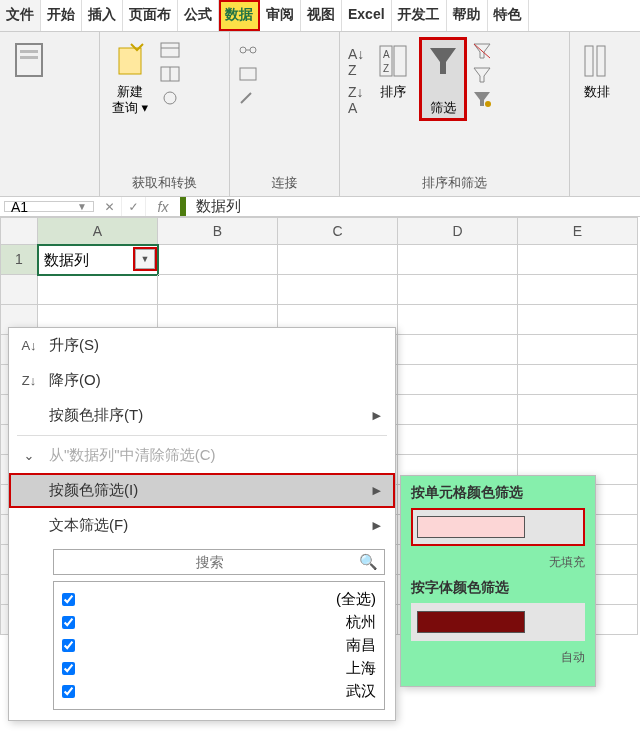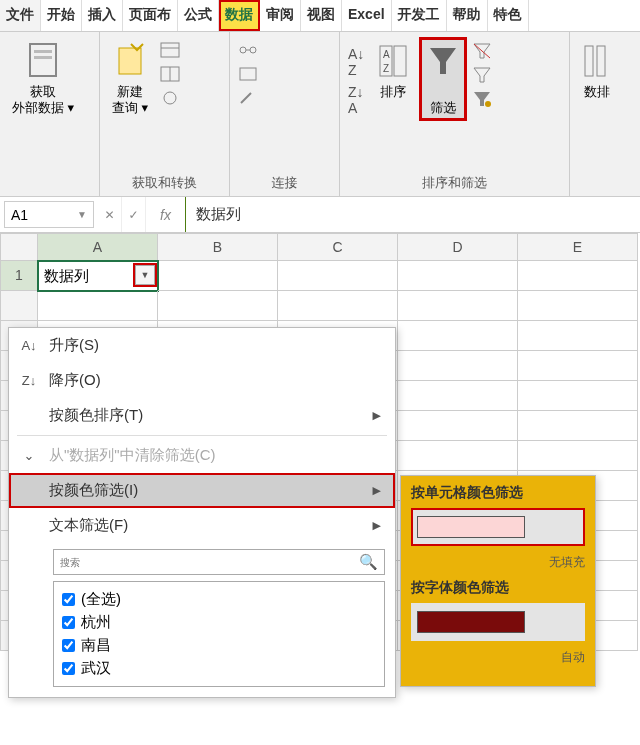--- a/index.html
+++ b/index.html
@@ -10,25 +10,25 @@
   .tab.active { background: #fde047; color: #217346; }
   .tab.hl { outline: 2px solid #c00; outline-offset: -2px; }
   .ribbon { background: #f1f1f1; border-bottom: 1px solid #ccc; display: flex; height: 165px; }
   .group { border-right: 1px solid #ccc; padding: 6px 6px 2px; display: flex; flex-direction: column; justify-content: space-between; }
   .group-label { text-align: center; font-size: 13px; color: #555; padding: 2px 0; }
   .group-body { display: flex; align-items: flex-start; gap: 4px; flex: 1; }
   .big-btn { display: flex; flex-direction: column; align-items: center; gap: 4px; padding: 4px 6px; cursor: pointer; font-size: 13px; text-align: center; line-height: 1.2; }
   .big-btn.hl { outline: 3px solid #c00; outline-offset: -2px; background: #dcdcdc; gap: 20px; }
   .mini-col { display: flex; flex-direction: column; gap: 6px; padding: 4px 2px; }
   .mini-ico { width: 20px; height: 18px; display: inline-block; }
-  .fx-row { display: flex; align-items: stretch; border-bottom: 1px solid #ccc; height: 36px; text-align: center; }
+  .fx-row { display: flex; align-items: stretch; border-bottom: 1px solid #ccc; height: 20px; text-align: center; }
   .name-box { width: 90px; border: 1px solid #ccc; margin: 4px; display: flex; align-items: center; padding: 0 6px; font-size: 14px; background: #fff; }
   .name-box .dd { margin-left: auto; color: #888; font-size: 10px; }
   .fx-btn { width: 24px; display: flex; align-items: center; justify-content: center; color: #888; font-size: 12px; border-right: 1px solid #eee; }
-  .fx-label { width: 40px; display: flex; align-items: center; justify-content: center; color: #888; font-style: italic; font-size: 14px; border-right: 1px solid #4d7c0f; }
+  .fx-label { width: 40px; display: flex; align-items: center; justify-content: center; color: #888; font-style: italic; font-size: 14px; border-right: 6px solid #4d7c0f; }
   .fx-input { flex: 1; display: flex; align-items: center; padding: 0 10px; font-size: 15px; color: #333; }
   .sheet { position: relative; }
   .col-headers { display: flex; height: 28px; }
   .corner { width: 38px; border: 1px solid #ccc; background: #f3f3f3; }
   .col-h { width: 120px; border: 1px solid #ccc; border-left: none; background: #f3f3f3; text-align: center; font-size: 14px; color: #555; line-height: 27px; }
   .col-h.sel { background: #d8e5d3; }
   .row { display: flex; height: 30px; }
   .row-h { width: 38px; border: 1px solid #ccc; border-top: none; background: #f3f3f3; text-align: center; font-size: 14px; color: #555; line-height: 29px; }
   .row-h.sel { background: #d8e5d3; }
   .cell { width: 120px; border: 1px solid #ccc; border-left: none; border-top: none; font-size: 15px; padding: 0 6px; line-height: 29px; position: relative; }
@@ -37,25 +37,25 @@
   .filter-dd.hl { outline: 2px solid #c00; }
   .menu { position: absolute; left: 8px; top: 327px; width: 388px; background: #fff; border: 1px solid #bbb; box-shadow: 2px 2px 8px rgba(0,0,0,0.2); }
   .menu-item { display: flex; align-items: center; padding: 8px 14px 8px 40px; font-size: 15px; color: #333; position: relative; cursor: pointer; }
   .menu-item .ico { position: absolute; left: 10px; width: 20px; text-align: center; font-size: 13px; color: #555; }
   .menu-item .arrow { margin-left: auto; font-size: 11px; color: #555; }
   .menu-item.disabled { color: #aaa; }
   .menu-item.hover { background: #cfcfcf; }
   .menu-item.hl { outline: 2px solid #c00; outline-offset: -2px; padding-left: 40px; }
   .menu-sep { height: 1px; background: #ddd; margin: 2px 8px; }
   .search-box { margin: 6px 10px 6px 44px; border: 1px solid #aaa; display: flex; align-items: center; padding: 3px 6px; }
-  .search-box input { border: none; flex: 1; font-size: 10px; outline: none; color: #888; }
+  .search-box input { border: none; flex: 1; font-size: 14px; outline: none; color: #888; text-align: center; }
   .search-box .mag { color: #888; font-size: 15px; }
   .check-list { margin: 4px 10px 10px 44px; border: 1px solid #aaa; padding: 6px 8px; }
-  .check-list label { display: flex; align-items: center; gap: 6px; font-size: 15px; padding: 2px 0; }
-  .sub-menu { position: absolute; left: 400px; top: 475px; width: 196px; background: #eab308; border: 1px solid #bbb; box-shadow: 2px 2px 8px rgba(0,0,0,0.2); padding: 8px 10px 12px; }
+  .check-list label { display: flex; align-items: center; gap: 6px; font-size: 15px; padding: 2px 0; justify-content: space-between; }
+  .sub-menu { position: absolute; left: 400px; top: 475px; width: 196px; background: #86efac; border: 1px solid #bbb; box-shadow: 2px 2px 8px rgba(0,0,0,0.2); padding: 8px 10px 12px; }
   .sub-title { font-size: 14px; font-weight: bold; color: #333; margin-bottom: 6px; }
   .color-row { display: flex; align-items: center; background: #e4e4e4; padding: 8px 6px; margin-bottom: 6px; }
   .color-swatch { width: 108px; height: 22px; border: 1px solid #555; }
   .color-swatch.pink { background: #fcd6d6; }
   .color-swatch.darkred { background: #7a0b0b; }
   .color-row.hl { outline: 2px solid #c00; outline-offset: -2px; }
   .sub-plain { font-size: 12px; color: #555; padding: 2px 0 8px 18px; text-align: right; }
   svg { display: block; }
 </style>
 </head>
@@ -78,21 +78,20 @@
 
 <div class="ribbon">
   <div class="group" style="width:100px">
     <div class="group-body">
       <div class="big-btn">
         <svg width="34" height="38">
             <rect x="4" y="2" width="26" height="32" fill="none" stroke="#888" stroke-width="2"></rect>
             <rect x="8" y="8" width="18" height="3" fill="#bbb"></rect>
             <rect x="8" y="14" width="18" height="3" fill="#bbb"></rect>
           </svg>
-        <span>获取<br>外部数据 ▾</span>
       </div>
     </div>
     <div class="group-label"></div>
   </div>
 
   <div class="group" style="width:130px">
     <div class="group-body">
       <div class="big-btn">
         <svg width="34" height="38">
             <rect x="6" y="6" width="22" height="26" fill="#ffe89e" stroke="#c9a400"></rect>
@@ -373,20 +372,24 @@
     <label>
         <input type="checkbox" checked="" style="">
         <span>杭州</span>
       </label>
     <label>
         <input type="checkbox" checked="" style="">
         <span>南昌</span>
       </label>
     <label>
         <input type="checkbox" checked="" style="">
+        <span>上海</span>
+      </label>
+    <label>
+        <input type="checkbox" checked="" style="">
         <span>武汉</span>
       </label>
   </div>
 </div>
 
 <div class="sub-menu">
   <div class="sub-title">按单元格颜色筛选</div>
   <div class="color-row hl">
     <div class="color-swatch pink"></div>
   </div>

